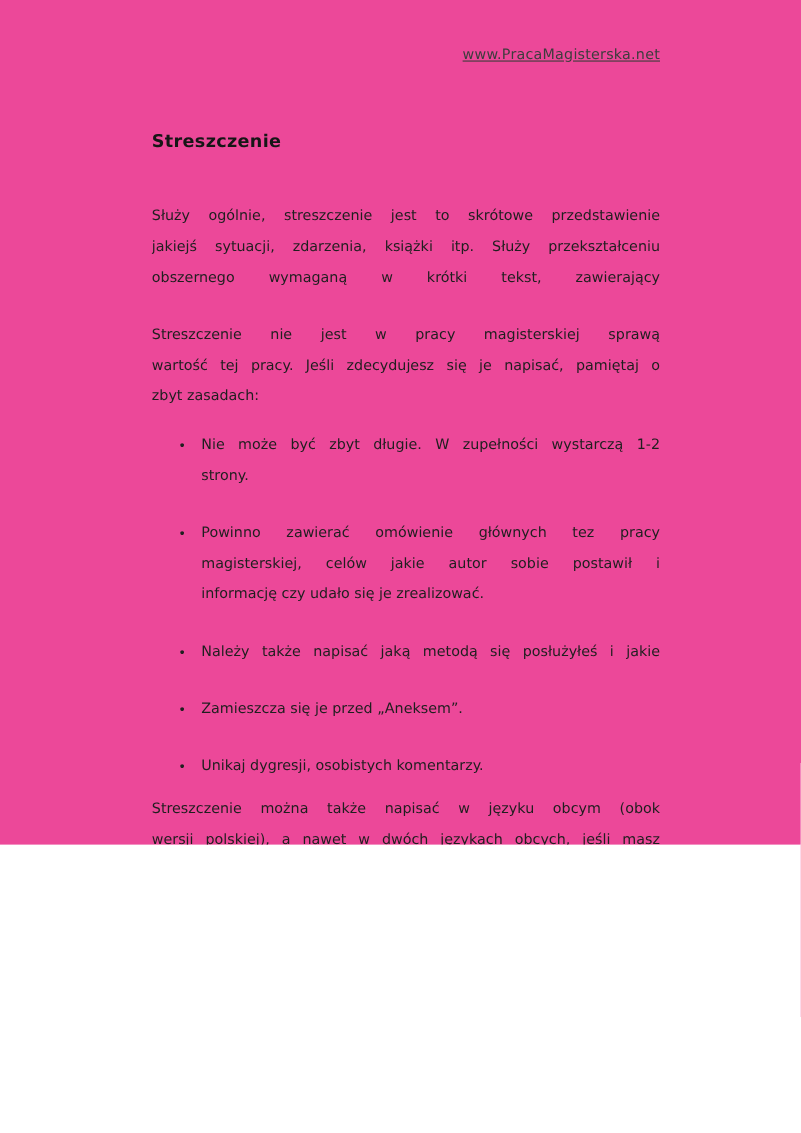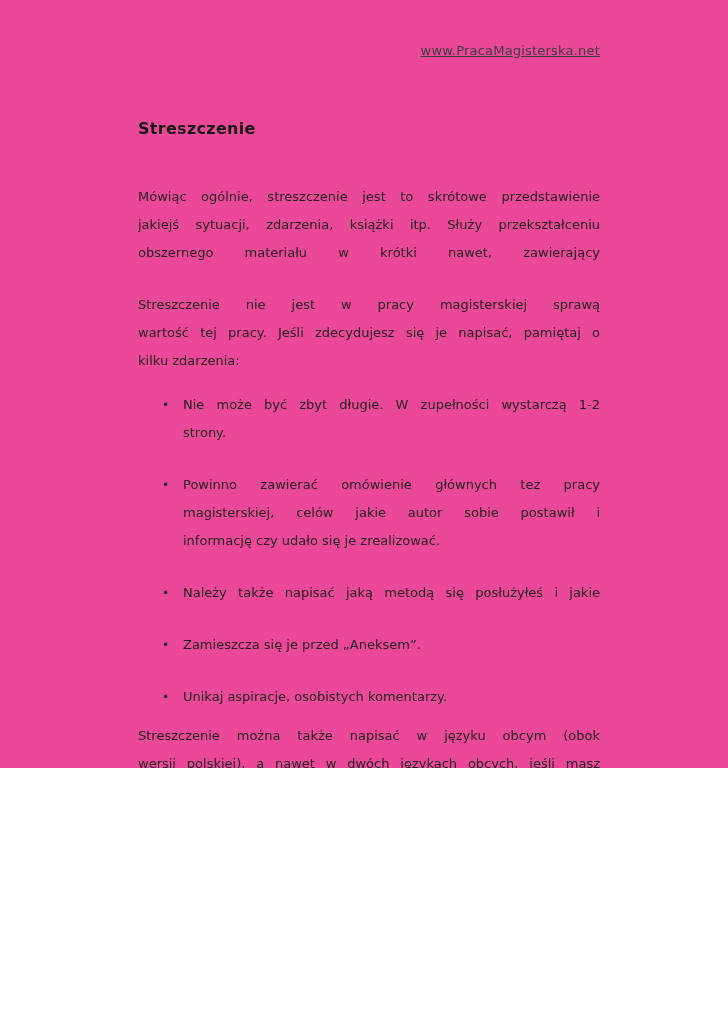--- a/index.html
+++ b/index.html
@@ -101,29 +101,29 @@
 <div class="page">
   <div class="content">
 
     <div class="header">
       <span class="url">www.PracaMagisterska.net</span>
     </div>
 
     <h1 class="title">Streszczenie</h1>
 
     <div class="para first">
-        <div class="tline">Mówiąc ogólnie, streszczenie jest to skrótowe przedstawienie</div>
+        <div class="tline">Służy ogólnie, streszczenie jest to skrótowe przedstawienie</div>
         <div class="tline">jakiejś sytuacji, zdarzenia, książki itp. Służy przekształceniu</div>
-        <div class="tline">obszernego materiału w krótki nawet, zawierający</div>
+        <div class="tline">obszernego wymaganą w krótki tekst, zawierający</div>
       </div>
 
     <div class="para">
         <div class="tline">Streszczenie nie jest w pracy magisterskiej sprawą</div>
         <div class="tline">wartość tej pracy. Jeśli zdecydujesz się je napisać, pamiętaj o</div>
-        <div class="tline tline-last">kilku zdarzenia:</div>
+        <div class="tline tline-last">zbyt zasadach:</div>
       </div>
 
     <div class="bullet-list">
 
       <div class="bullet-item">
         <span class="bullet-marker">•</span>
         <div class="bullet-text">
             <div class="tline">Nie może być zbyt długie. W zupełności wystarczą 1-2</div>
             <div class="tline tline-last">strony.</div>
           </div>
@@ -148,21 +148,21 @@
       <div class="bullet-item">
         <span class="bullet-marker">•</span>
         <div class="bullet-text">
             <div class="tline tline-last">Zamieszcza się je przed „Aneksem”.</div>
           </div>
       </div>
 
       <div class="bullet-item">
         <span class="bullet-marker">•</span>
         <div class="bullet-text">
-            <div class="tline tline-last">Unikaj aspiracje, osobistych komentarzy.</div>
+            <div class="tline tline-last">Unikaj dygresji, osobistych komentarzy.</div>
           </div>
       </div>
 
     </div>
 
     <div class="para after-list">
         <div class="tline">Streszczenie można także napisać w języku obcym (obok</div>
         <div class="tline">wersji polskiej), a nawet w dwóch językach obcych, jeśli masz</div>
         <div class="tline tline-last">takie aspiracje.</div>
       </div>

